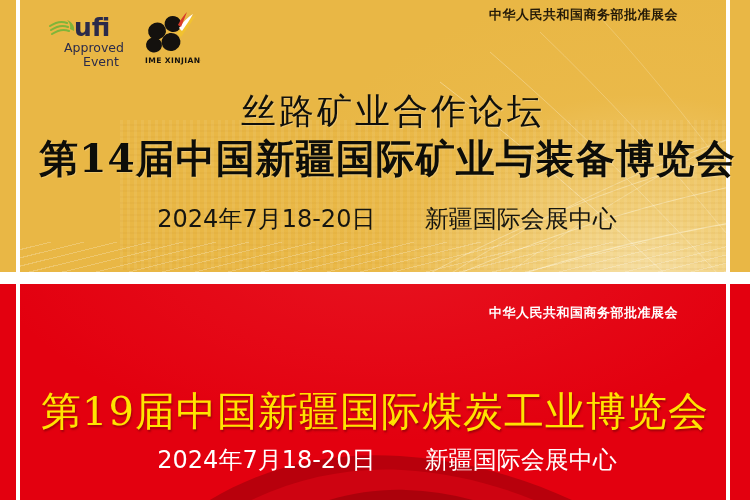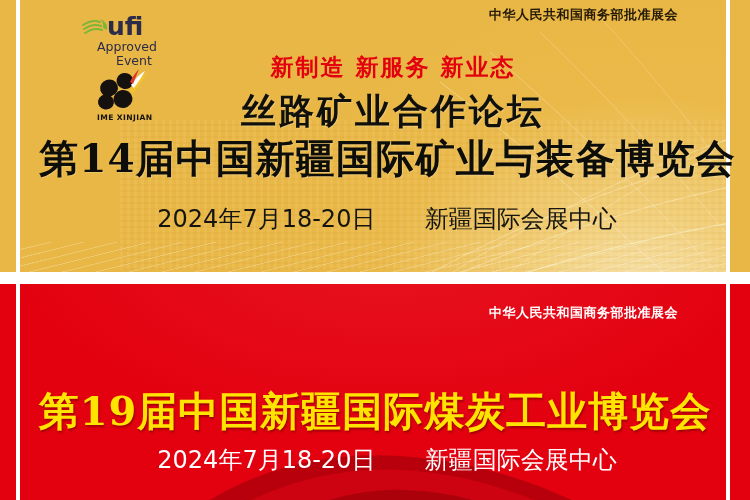--- a/index.html
+++ b/index.html
@@ -75,21 +75,21 @@
     background:repeating-linear-gradient(-14deg,
         rgba(255,255,255,0.22) 0 1px,
         rgba(255,255,255,0) 1px 8px);
     pointer-events:none;
   }
 
   
   .ufi-block {
     position:absolute; left:48px; top:10px;
     width:150px; height:60px;
-    display:flex; align-items:center; z-index:10;flex-direction:column;
+    display:flex; align-items:center; z-index:10;
   }
   .ufi-mark { position:relative; width:84px; height:58px; }
   .ufi-mark svg { width:84px; height:58px; display:block; }
   .ufi-divider {
     width:2px; height:46px; background:#2b2b4a; margin:0 7px 0 2px;
   }
   .ime-mark { position:relative; width:60px; height:58px; }
   .ime-mark svg { width:60px; height:58px; display:block; }
 
   .approval-gold {
@@ -103,21 +103,21 @@
     position:absolute; left:0; right:0; top:52px;
     text-align:center;
     font-size:23px; font-weight:bold; color:#e3000f;
     letter-spacing:2px; z-index:10;
     font-family:"DejaVu Sans","Liberation Sans",sans-serif;
     padding-left:36px;
   }
   .forum-gold {
     position:absolute; left:0; right:0; top:88px;
     text-align:center;
-    font-size:35px; font-weight:bold; color:#10100c;
+    font-size:35px; font-weight:normal; color:#10100c;
     letter-spacing:3px; z-index:10;
     font-family:"DejaVu Serif","Liberation Serif",serif;
     padding-left:36px;
     text-shadow:1px 1px 0 rgba(255,255,255,.22);
   }
   .title-gold {
     position:absolute; left:0; right:0; top:132px;
     text-align:center;
     font-size:39px; font-weight:bold; color:#0d0d09;
     letter-spacing:1px; z-index:10;
@@ -181,21 +181,21 @@
 
   .approval-red {
     position:absolute; right:72px; top:20px;
     font-size:13px; font-weight:bold; color:#ffffff;
     letter-spacing:.5px; z-index:10;
     font-family:"DejaVu Sans","Liberation Sans",sans-serif;
   }
   .title-red {
     position:absolute; left:0; right:0; top:100px;
     text-align:center; z-index:10;
-    font-size:40px; font-weight:bold; color:#ffe400;
+    font-size:40px; font-weight:normal; color:#ffe400;
     letter-spacing:1px;
     font-family:"DejaVu Serif","Liberation Serif",serif;
     white-space:nowrap;
     text-shadow:1px 2px 2px rgba(110,0,6,.55);
   }
   .info-red {
     position:absolute; left:0; right:0; top:160px;
     text-align:center; z-index:10;
     font-size:24px; color:#ffffff; font-weight:500;
     font-family:"DejaVu Sans","Liberation Sans",sans-serif;
@@ -261,21 +261,20 @@
           <path d="M36,22 C42,14 48,8 55,4 C50,12 45,19 40,26 Z" fill="#F2C230"></path>
           <path d="M38,17 C43,10 47,6 52,3 C49,9 45,14 41,20 Z" fill="#FFFFFF"></path>
           <path d="M37,14 C40,8 43,4 46,1 C44,6 42,11 40,16 Z" fill="#D93A2B"></path>
           <text x="4" y="52" font-family="'DejaVu Sans','Liberation Sans',sans-serif" font-size="7.6" font-weight="bold" fill="#14110E" letter-spacing="0.4">IME XINJIANG</text>
         </svg>
       </div>
     </div>
 
     <div class="approval-gold">中华人民共和国商务部批准展会</div>
 
-    <div class="slogan-gold">新制造 新服务 新业态</div>
 
     <div class="forum-gold">丝路矿业合作论坛</div>
 
     <div class="title-gold">第14届中国新疆国际矿业与装备博览会</div>
 
     <div class="info-gold">
       <span>2024年7月18-20日</span>
       <span class="gap"></span>
       <span>新疆国际会展中心</span>
     </div>

